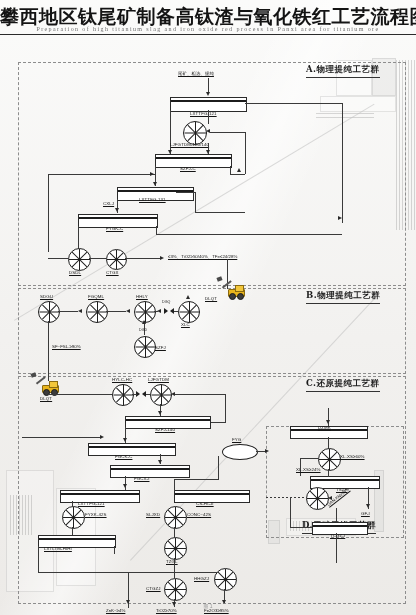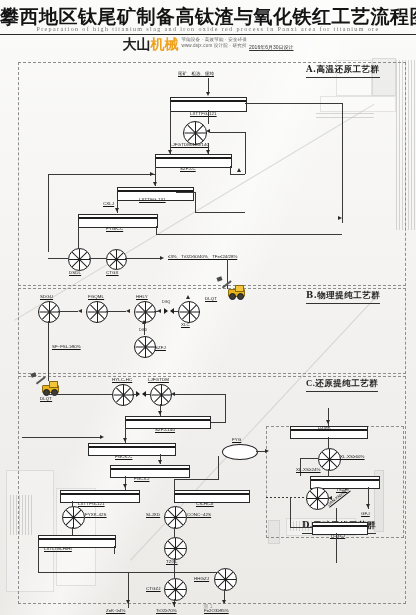--- a/index.html
+++ b/index.html
@@ -105,41 +105,32 @@
 <div class="ghost" style="left:286px;top:518px;width:68px;height:16px;"></div>
 <div class="hatch h" style="left:290px;top:521px;width:60px;height:10px;"></div>
 <div class="ghost fill" style="left:374px;top:470px;width:8px;height:60px;"></div>
 <div class="diag" style="left:14px;top:320px;width:420px;transform:rotate(-31deg);"></div>
 <div class="diag" style="left:130px;top:560px;width:360px;transform:rotate(-47deg);"></div>
 
 <div id="header">
   <div id="title-cn">攀西地区钛尾矿制备高钛渣与氧化铁红工艺流程图</div>
   <div id="title-en">Preparation of high titanium slag and iron oxide red process in Panxi area for titanium ore</div>
   <div id="rule"></div>
-  <div id="brand-row">
-    <span id="brand-a">大山</span>
-    <span id="brand-b">机械</span>
-    <span id="brand-meta">
-      <div>节能设备 · 高效节能 · 安全环保</div>
-      <div>www.dsjx.com   设计院 · 研究所</div>
-    </span>
-    <span id="brand-date">2016年6月30日设计</span>
-  </div>
 </div>
 
 <div id="canvas">
 
   <div class="zone" style="left:18px;top:6px;width:386px;height:222px;"></div>
   <div class="zone" style="left:18px;top:232px;width:386px;height:84px;"></div>
   <div class="zone" style="left:18px;top:320px;width:386px;height:226px;"></div>
   <div class="zone" style="left:266px;top:370px;width:136px;height:110px;"></div>
 
-  <div class="zone-label" style="left:306px;top:8px;">A.高温还原工艺群</div>
+  <div class="zone-label" style="left:306px;top:8px;">A.物理提纯工艺群</div>
   <div class="zone-label" style="left:306px;top:234px;">B.物理提纯工艺群</div>
-  <div class="zone-label" style="left:306px;top:322px;font-family:Liberation Serif, serif;">C.还原提纯工艺群</div>
+  <div class="zone-label" style="left:306px;top:322px;">C.还原提纯工艺群</div>
   <div class="zone-label" style="left:302px;top:464px;">D.尾矿干排工艺群</div>
 
   <div class="lbl" style="left:178px;top:15px;">尾矿、粗选、提纯</div>
   <div class="ln v" style="left:208px;top:22px;height:16px;"></div>
   <div class="arw d" style="left:205.5px;top:36px;"></div>
 
   <div class="screen" style="left:170px;top:41px;width:75px;height:13px;"></div>
   <div class="lbl" style="left:190px;top:55px;">LXTTFG-121</div>
 
   <div class="ln h" style="left:245px;top:47px;width:97px;"></div>

